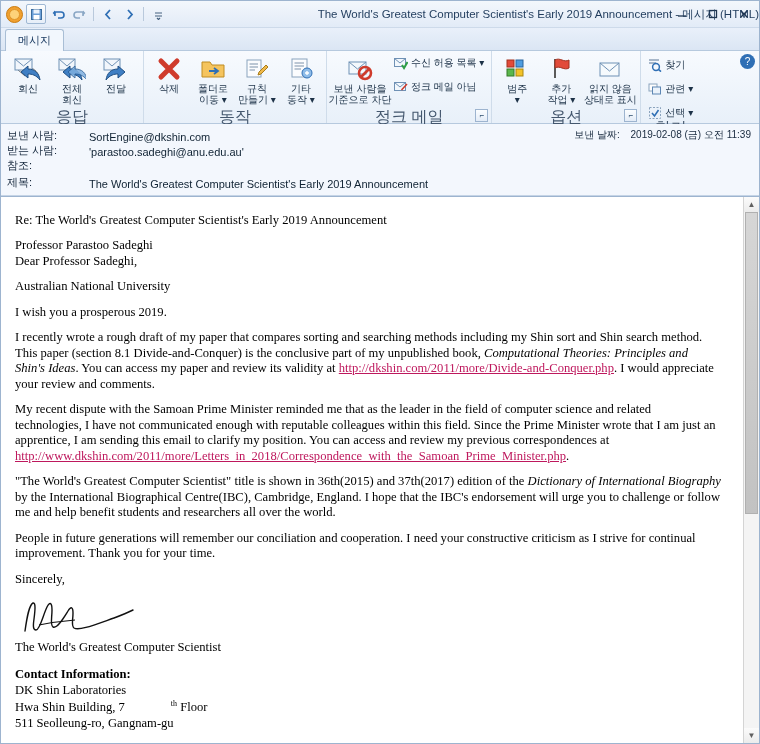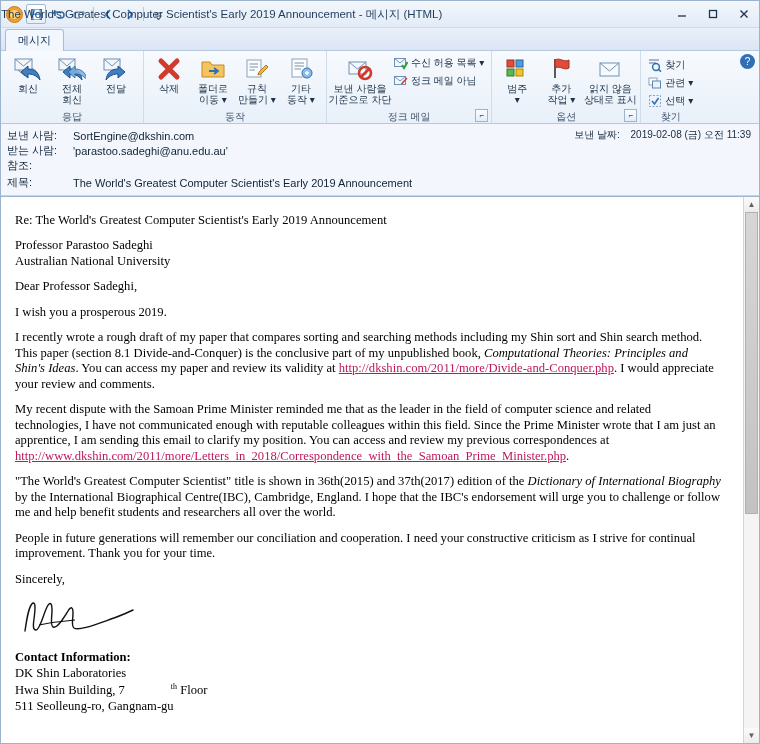--- a/index.html
+++ b/index.html
@@ -51,21 +51,21 @@
   .qat-btn.sq {
     border: 1px solid #9fb8d4;
     background: linear-gradient(#fdfefe, #e6eef8);
   }
   .qat-sep {
     width: 1px; height: 14px; background: #b9c9dc; margin: 0 2px;
   }
   .title-text {
     position: absolute;
     left: 0; right: 0;
-    text-align: left;
+    text-align: right;
     font-size: 11.5px;
     color: #1f3b5c;
     pointer-events: none;
   }
   .wbtns {
     margin-left: auto;
     display: flex;
     align-items: stretch;
     height: 26px;
   }
@@ -121,21 +121,21 @@
     position: relative;
   }
   .rgroup-body {
     flex: 1;
     display: flex;
     align-items: flex-start;
     gap: 2px;
   }
   .rgroup-title {
     text-align: center;
-    font-size: 10px;
+    font-size: 16px;
     color: #44576e;
     height: 13px;
     line-height: 13px;
   }
   .bigbtn {
     width: 42px;
     display: flex;
     flex-direction: column;
     align-items: center;
     padding-top: 2px;
@@ -144,21 +144,21 @@
     text-align: center;
     line-height: 11px;
   }
   .bigbtn .ico { height: 28px; display:flex; align-items:center; justify-content:center; }
   .bigbtn .lbl2 { white-space: nowrap; }
   .smallcol {
     display: flex;
     flex-direction: column;
     justify-content: flex-start;
     padding-top: 2px;
-    gap: 2px;
+    gap: 8px;
   }
   .smallbtn {
     display: flex;
     align-items: center;
     gap: 3px;
     font-size: 10px;
     color: #1c3147;
     padding: 1px 3px;
     white-space: nowrap;
   }
@@ -188,22 +188,23 @@
   .headerfields {
     background: #f3f7fd;
     border-bottom: 1px solid #c5d4e6;
     padding: 4px 6px 5px 6px;
     font-size: 11px;
     color: #16283d;
     position: relative;
   }
   .hrow {
     display: flex;
-    align-items: center;
+    align-items: flex-end;
     height: 15px;
+    gap: 16px;
   }
   .hlabel {
     width: 66px;
     color: #16283d;
     flex: none;
   }
   .hvalue {
     color: #0f2233;
   }
   .sentdate {
@@ -575,43 +576,44 @@
       <span>2019-02-08 (금) 오전 11:39</span>
     </div>
   </div>
 
   <div class="bodywrap">
     <div class="bodyscroll">
 
       <p class="para">Re: The World's Greatest Computer Scientist's Early 2019 Announcement</p>
 
       <p class="tight">Professor Parastoo Sadeghi</p>
+      <p class="para">Dear Professor Sadeghi,</p>
+
       <p class="para">Australian National University</p>
-
-      <p class="para">Dear Professor Sadeghi,</p>
 
       <p class="para">I wish you a prosperous 2019.</p>
 
       <p class="para"><span>I recently wrote a rough draft of my paper that compares sorting and searching methods including my Shin sort and Shin search method. This paper (section 8.1 Divide-and-Conquer) is the conclusive part of my unpublished book, </span><span class="ital">Computational Theories: Principles and Shin's Ideas</span><span>. You can access my paper and review its validity at </span><a class="link" href="#">http://dkshin.com/2011/more/Divide-and-Conquer.php</a><span>. I would appreciate your review and comments.</span></p>
 
       <p class="para"><span>My recent dispute with the Samoan Prime Minister reminded me that as the leader in the field of computer science and related technologies, I have not communicated enough with reputable colleagues within this field. Since the Prime Minister wrote that I am just an apprentice, I am sending this email to clarify my position. You can access and review my previous correspondences at </span><a class="link" href="#">http://www.dkshin.com/2011/more/Letters_in_2018/Correspondence_with_the_Samoan_Prime_Minister.php</a><span>.</span></p>
 
       <p class="para"><span>"The World's Greatest Computer Scientist" title is shown in 36th(2015) and 37th(2017) edition of the </span><span class="ital">Dictionary of International Biography</span><span> by the International Biographical Centre(IBC), Cambridge, England. I hope that the IBC's endorsement will urge you to challenge or follow me and help benefit students and researchers all over the world.</span></p>
 
       <p class="para">People in future generations will remember our conciliation and cooperation. I need your constructive criticism as I strive for continual improvement. Thank you for your time.</p>
 
       <p class="para">Sincerely,</p>
 
       <div class="sigimg">
         <svg width="118" height="36" viewBox="0 0 118 36">
           <path d="M6 34 C8 20 10 8 14 6 C17 5 16 14 15 22 C14 29 14 33 17 33 C21 33 24 18 28 10 C31 4 33 6 33 13 C33 21 31 28 34 30 C38 32 44 22 49 14 C52 9 54 10 54 16 C54 23 52 29 55 31 C60 34 75 28 95 21 C103 18 110 15 114 13" fill="none" stroke="#111" stroke-width="1.4" stroke-linecap="round"></path>
           <path d="M20 28 C30 26 44 24 56 23" fill="none" stroke="#111" stroke-width="1.1"></path>
         </svg>
       </div>
 
+      <p class="tight">The World's Greatest Computer Scientist</p>
 
       <div class="contact">
         <div class="hdr">Contact Information:</div>
         <div>DK Shin Laboratories</div>
         <div><span>Hwa Shin Building, 7</span><sup>th</sup><span> Floor</span></div>
         <div>511 Seolleung-ro, Gangnam-gu</div>
 
       </div>
     </div>
 

